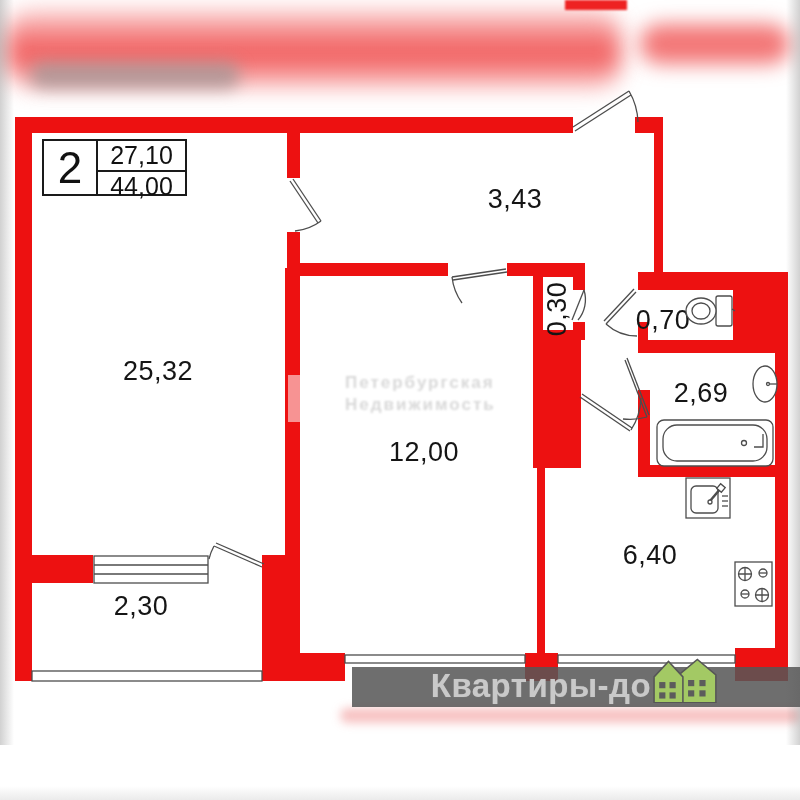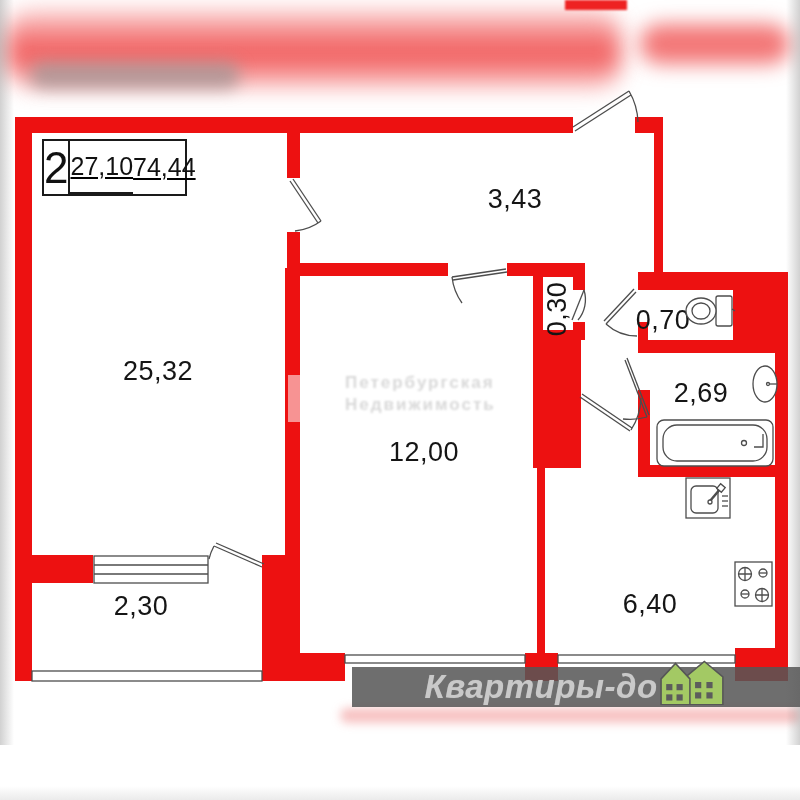--- a/index.html
+++ b/index.html
@@ -9,38 +9,38 @@
   .w{position:absolute;background:#ed1111;}
   
   .lbl{position:absolute;transform:translate(-50%,-50%);font-size:27px;color:#151515;
        white-space:nowrap;letter-spacing:.5px;}
   .lbl.vert{transform:translate(-50%,-50%) rotate(-90deg);}
   
   #legend{position:absolute;left:42px;top:139px;width:141px;height:53px;
           border:2px solid #1a1a1a;display:flex;background:#fff;}
   #legend .cellA{width:52px;border-right:2px solid #1a1a1a;display:flex;align-items:center;
                  justify-content:center;font-size:44px;color:#111;}
-  #legend .colB{flex:1;display:flex;text-decoration:underline;}
+  #legend .colB{flex:1;display:flex;flex-direction:column;}
   #legend .colB div{flex:1;display:flex;align-items:center;justify-content:center;
                     font-size:25px;color:#111;}
   #legend .colB .top{border-bottom:2px solid #1a1a1a;}
   
   #lines{position:absolute;left:0;top:0;z-index:5;}
   .walls{z-index:3;}
   .lbls{z-index:6;}
   
   .blob{position:absolute;z-index:1;}
   
   #wmCenter{position:absolute;z-index:7;left:345px;top:372px;color:rgba(125,125,125,.30);
             filter:blur(1.3px);font-size:17px;font-weight:bold;letter-spacing:2px;line-height:22px;}
   #wmLogoGhost{position:absolute;z-index:7;left:288px;top:375px;width:19px;height:47px;
                background:rgba(255,255,255,.55);}
   
   #wmBar{position:absolute;z-index:8;left:352px;top:667px;width:448px;height:40px;
-         background:rgba(86,86,86,.86);display:flex;align-items:center;justify-content:center;font-style:italic;}
+         background:rgba(86,86,86,.86);display:flex;align-items:flex-start;justify-content:center;}
   #wmBar .t{color:#c9c9c9;font-size:33px;font-weight:bold;letter-spacing:.5px;
             text-shadow:0 0 1px rgba(255,255,255,.25);}
   #wmBar svg{margin:-10px 1px 0 1px;}
   
   .vig{position:absolute;z-index:9;pointer-events:none;}
 </style>
 </head>
 <body>
 
 <div id="stage">
@@ -188,32 +188,32 @@
         <circle cx="762" cy="595" r="6.5"></circle>
           <path d="M755.5,595 h13 M762,588.5 v13"></path>
       </g>
     </g>
   </svg>
 
   <div id="legend">
     <div class="cellA">2</div>
     <div class="colB">
       <div class="top">27,10</div>
-      <div>74,44</div>
+      <div>44,00</div>
     </div>
   </div>
 
   <div class="lbls">
     <div class="lbl" style="left:158px;top:371px">25,32</div>
     <div class="lbl" style="left:515px;top:199px">3,43</div>
     <div class="lbl vert" style="left:557px;top:309px">0,30</div>
     <div class="lbl" style="left:663px;top:320px">0,70</div>
     <div class="lbl" style="left:701px;top:393px">2,69</div>
     <div class="lbl" style="left:424px;top:452px">12,00</div>
-    <div class="lbl" style="left:650px;top:604px">6,40</div>
+    <div class="lbl" style="left:650px;top:555px">6,40</div>
     <div class="lbl" style="left:141px;top:606px">2,30</div>
   </div>
 
   <div id="wmLogoGhost"></div>
   <div id="wmCenter">
     <div>Петербургская</div>
     <div>Недвижимость</div>
   </div>
 
   <div id="wmBar">

